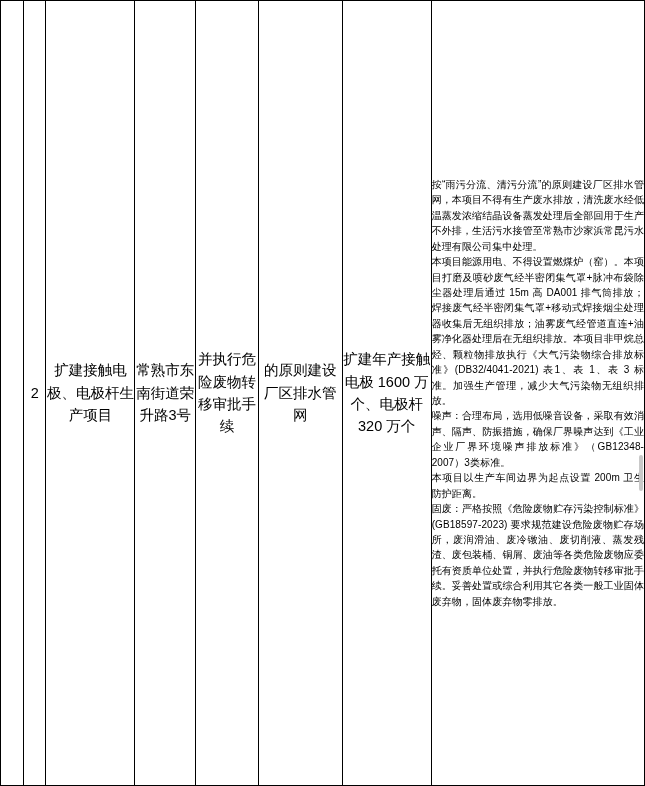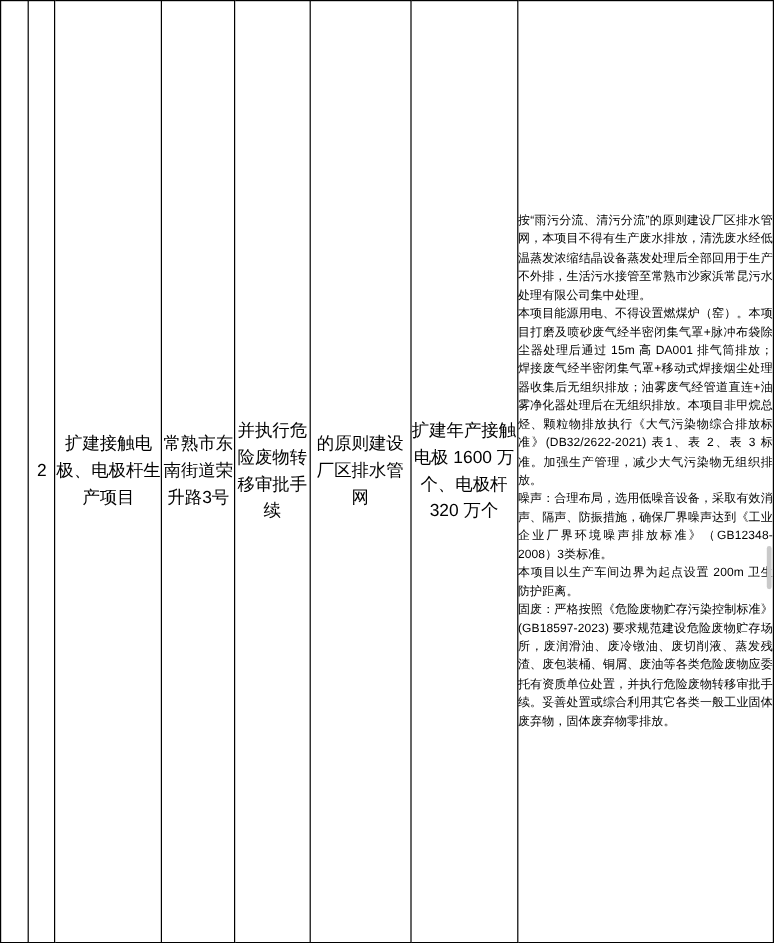--- a/index.html
+++ b/index.html
@@ -105,22 +105,22 @@
           <span>并执行危险废物转移审批手续</span>
         </td>
         <td class="cell-center">
           <span>的原则建设厂区排水管网</span>
         </td>
         <td class="cell-center">
           <span>扩建年产接触电极 1600 万个、电极杆 320 万个</span>
         </td>
         <td class="measures">
           <p>按“雨污分流、清污分流”的原则建设厂区排水管网，本项目不得有生产废水排放，清洗废水经低温蒸发浓缩结晶设备蒸发处理后全部回用于生产不外排，生活污水接管至常熟市沙家浜常昆污水处理有限公司集中处理。</p>
-          <p>本项目能源用电、不得设置燃煤炉（窑）。本项目打磨及喷砂废气经半密闭集气罩+脉冲布袋除尘器处理后通过 15m 高 DA001 排气筒排放；焊接废气经半密闭集气罩+移动式焊接烟尘处理器收集后无组织排放；油雾废气经管道直连+油雾净化器处理后在无组织排放。本项目非甲烷总烃、颗粒物排放执行《大气污染物综合排放标准》(DB32/2622-2021) 表1、表 2、表 3 标准。加强生产管理，减少大气污染物无组织排放。</p>
-          <p>噪声：合理布局，选用低噪音设备，采取有效消声、隔声、防振措施，确保厂界噪声达到《工业企业厂界环境噪声排放标准》（GB12348-2008）3类标准。</p>
+          <p>本项目能源用电、不得设置燃煤炉（窑）。本项目打磨及喷砂废气经半密闭集气罩+脉冲布袋除尘器处理后通过 15m 高 DA001 排气筒排放；焊接废气经半密闭集气罩+移动式焊接烟尘处理器收集后无组织排放；油雾废气经管道直连+油雾净化器处理后在无组织排放。本项目非甲烷总烃、颗粒物排放执行《大气污染物综合排放标准》(DB32/4041-2021) 表1、表 1、表 3 标准。加强生产管理，减少大气污染物无组织排放。</p>
+          <p>噪声：合理布局，选用低噪音设备，采取有效消声、隔声、防振措施，确保厂界噪声达到《工业企业厂界环境噪声排放标准》（GB12348-2007）3类标准。</p>
           <p>本项目以生产车间边界为起点设置 200m 卫生防护距离。</p>
           <p>固废：严格按照《危险废物贮存污染控制标准》(GB18597-2023) 要求规范建设危险废物贮存场所，废润滑油、废冷镦油、废切削液、蒸发残渣、废包装桶、铜屑、废油等各类危险废物应委托有资质单位处置，并执行危险废物转移审批手续。妥善处置或综合利用其它各类一般工业固体废弃物，固体废弃物零排放。</p>
         </td>
       </tr>
     </tbody>
   </table>
   <div class="scroll-mark"></div>
 </div>
 
 </body></html>

